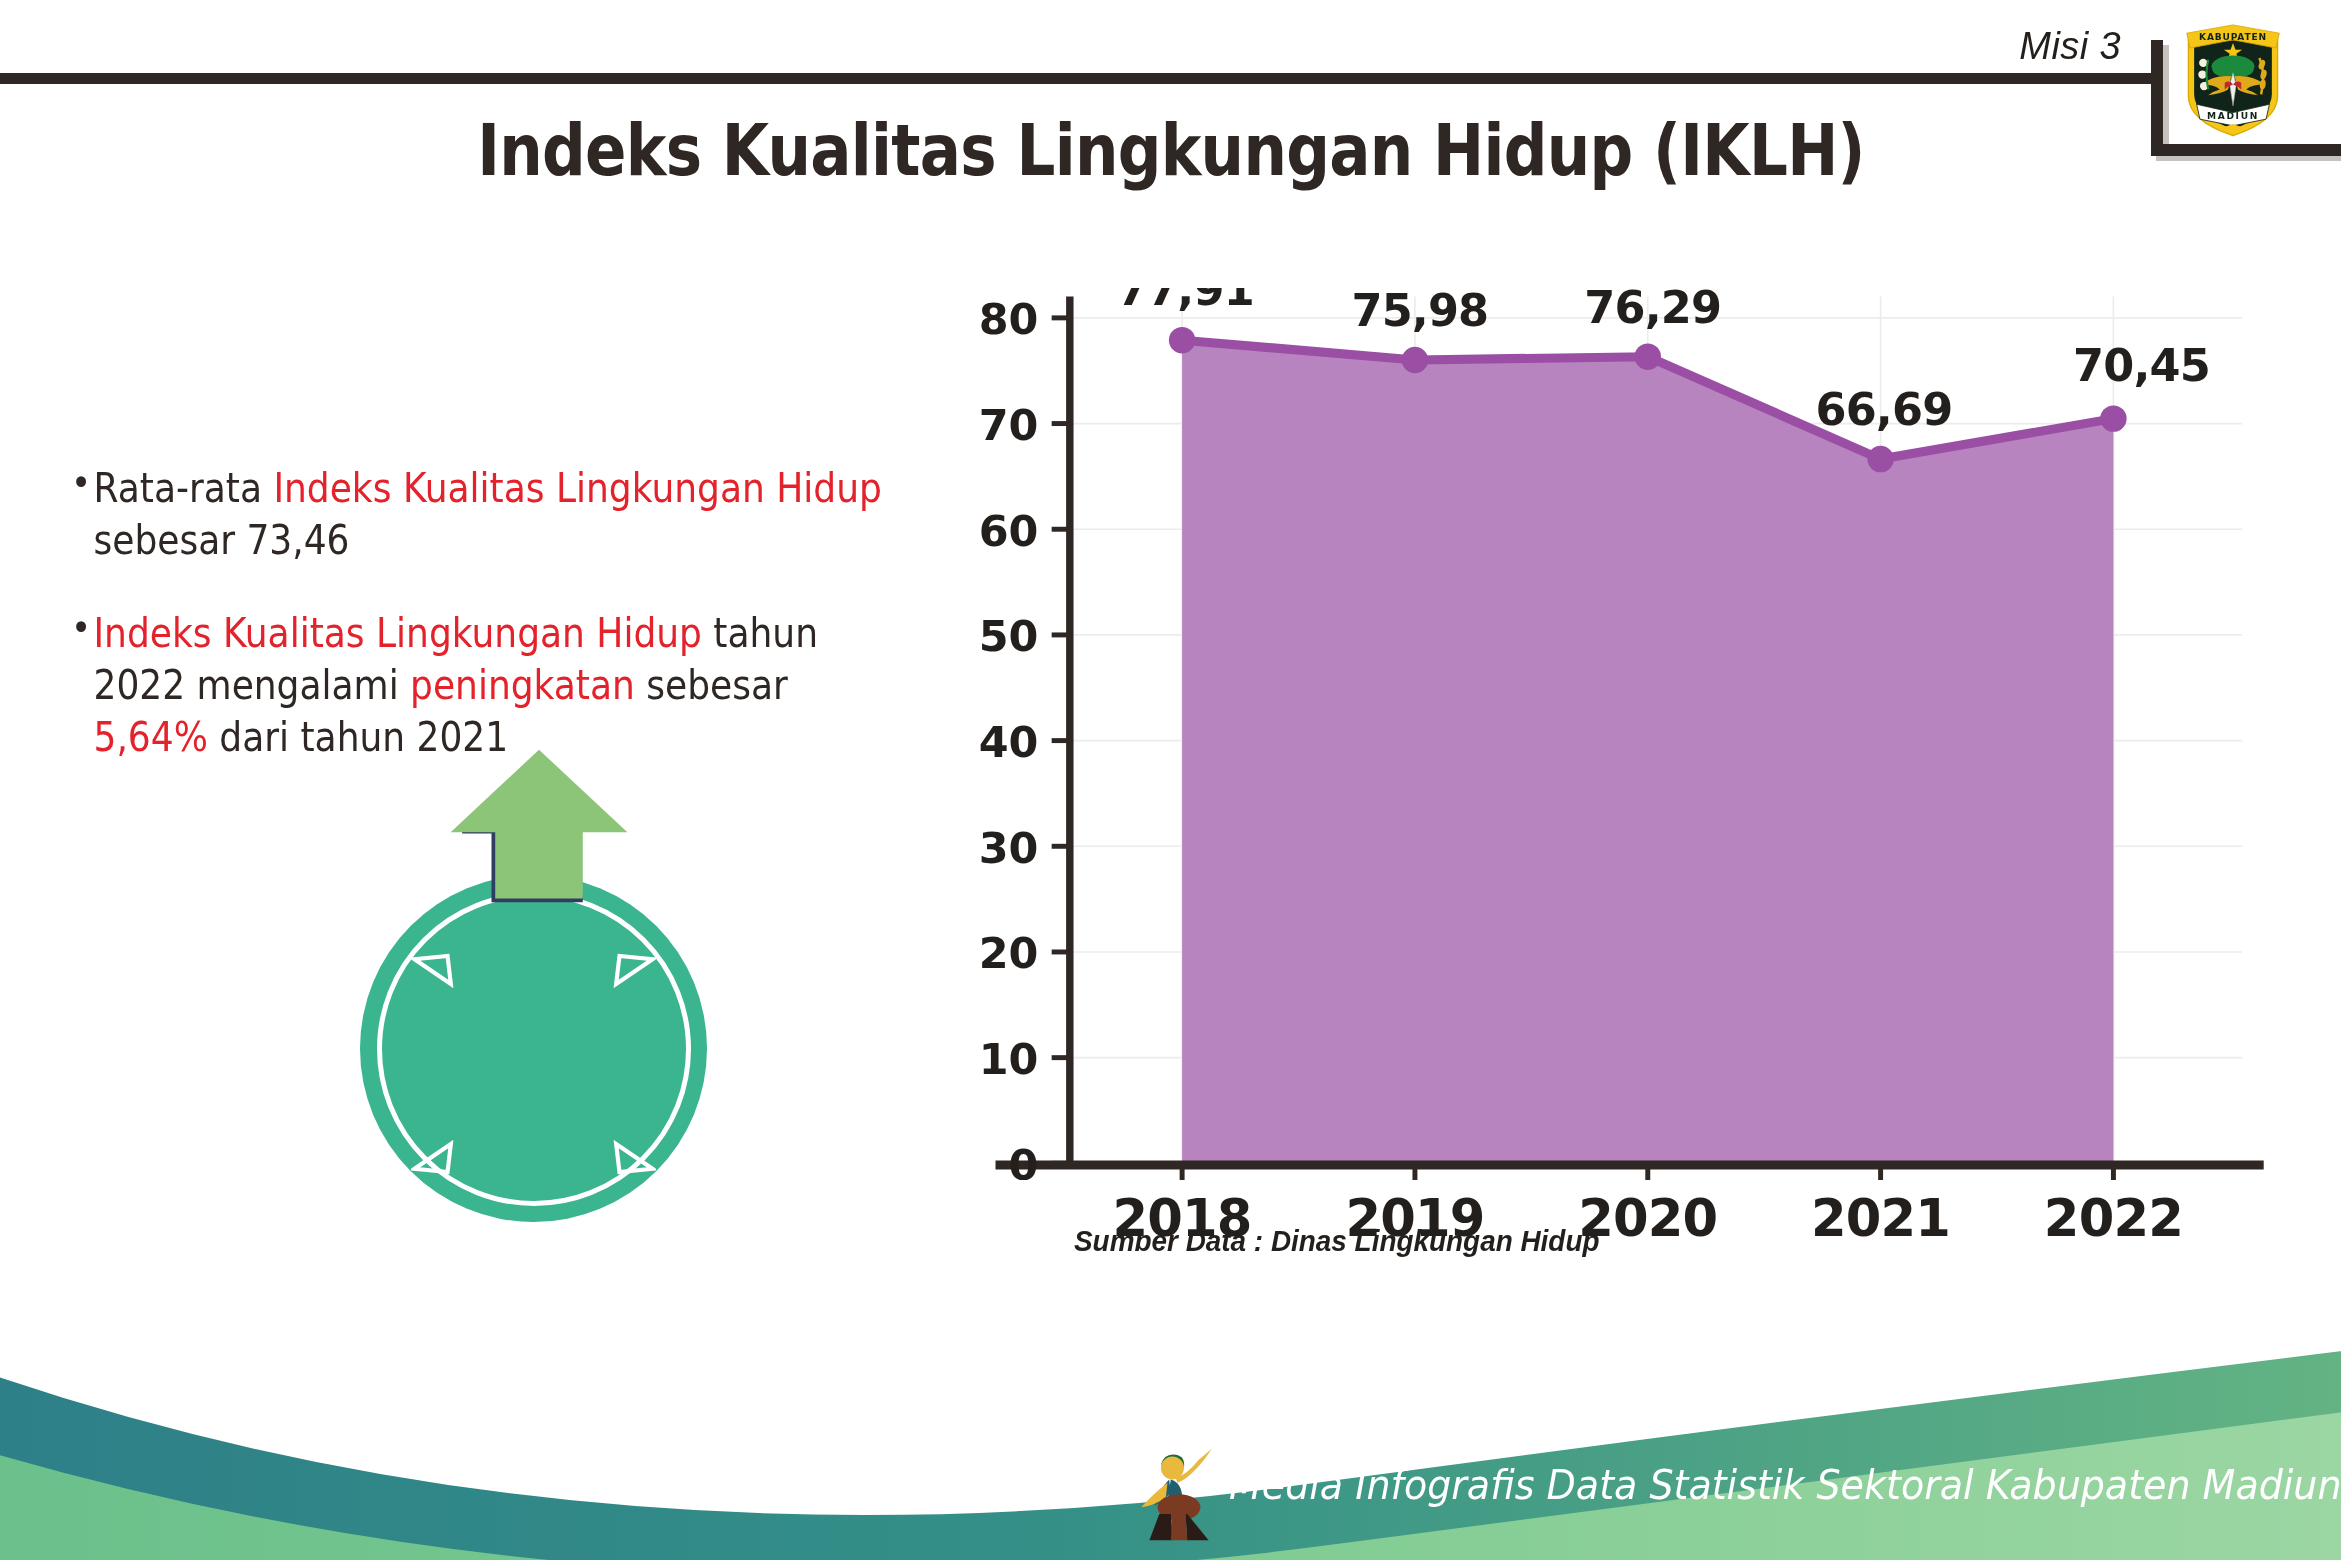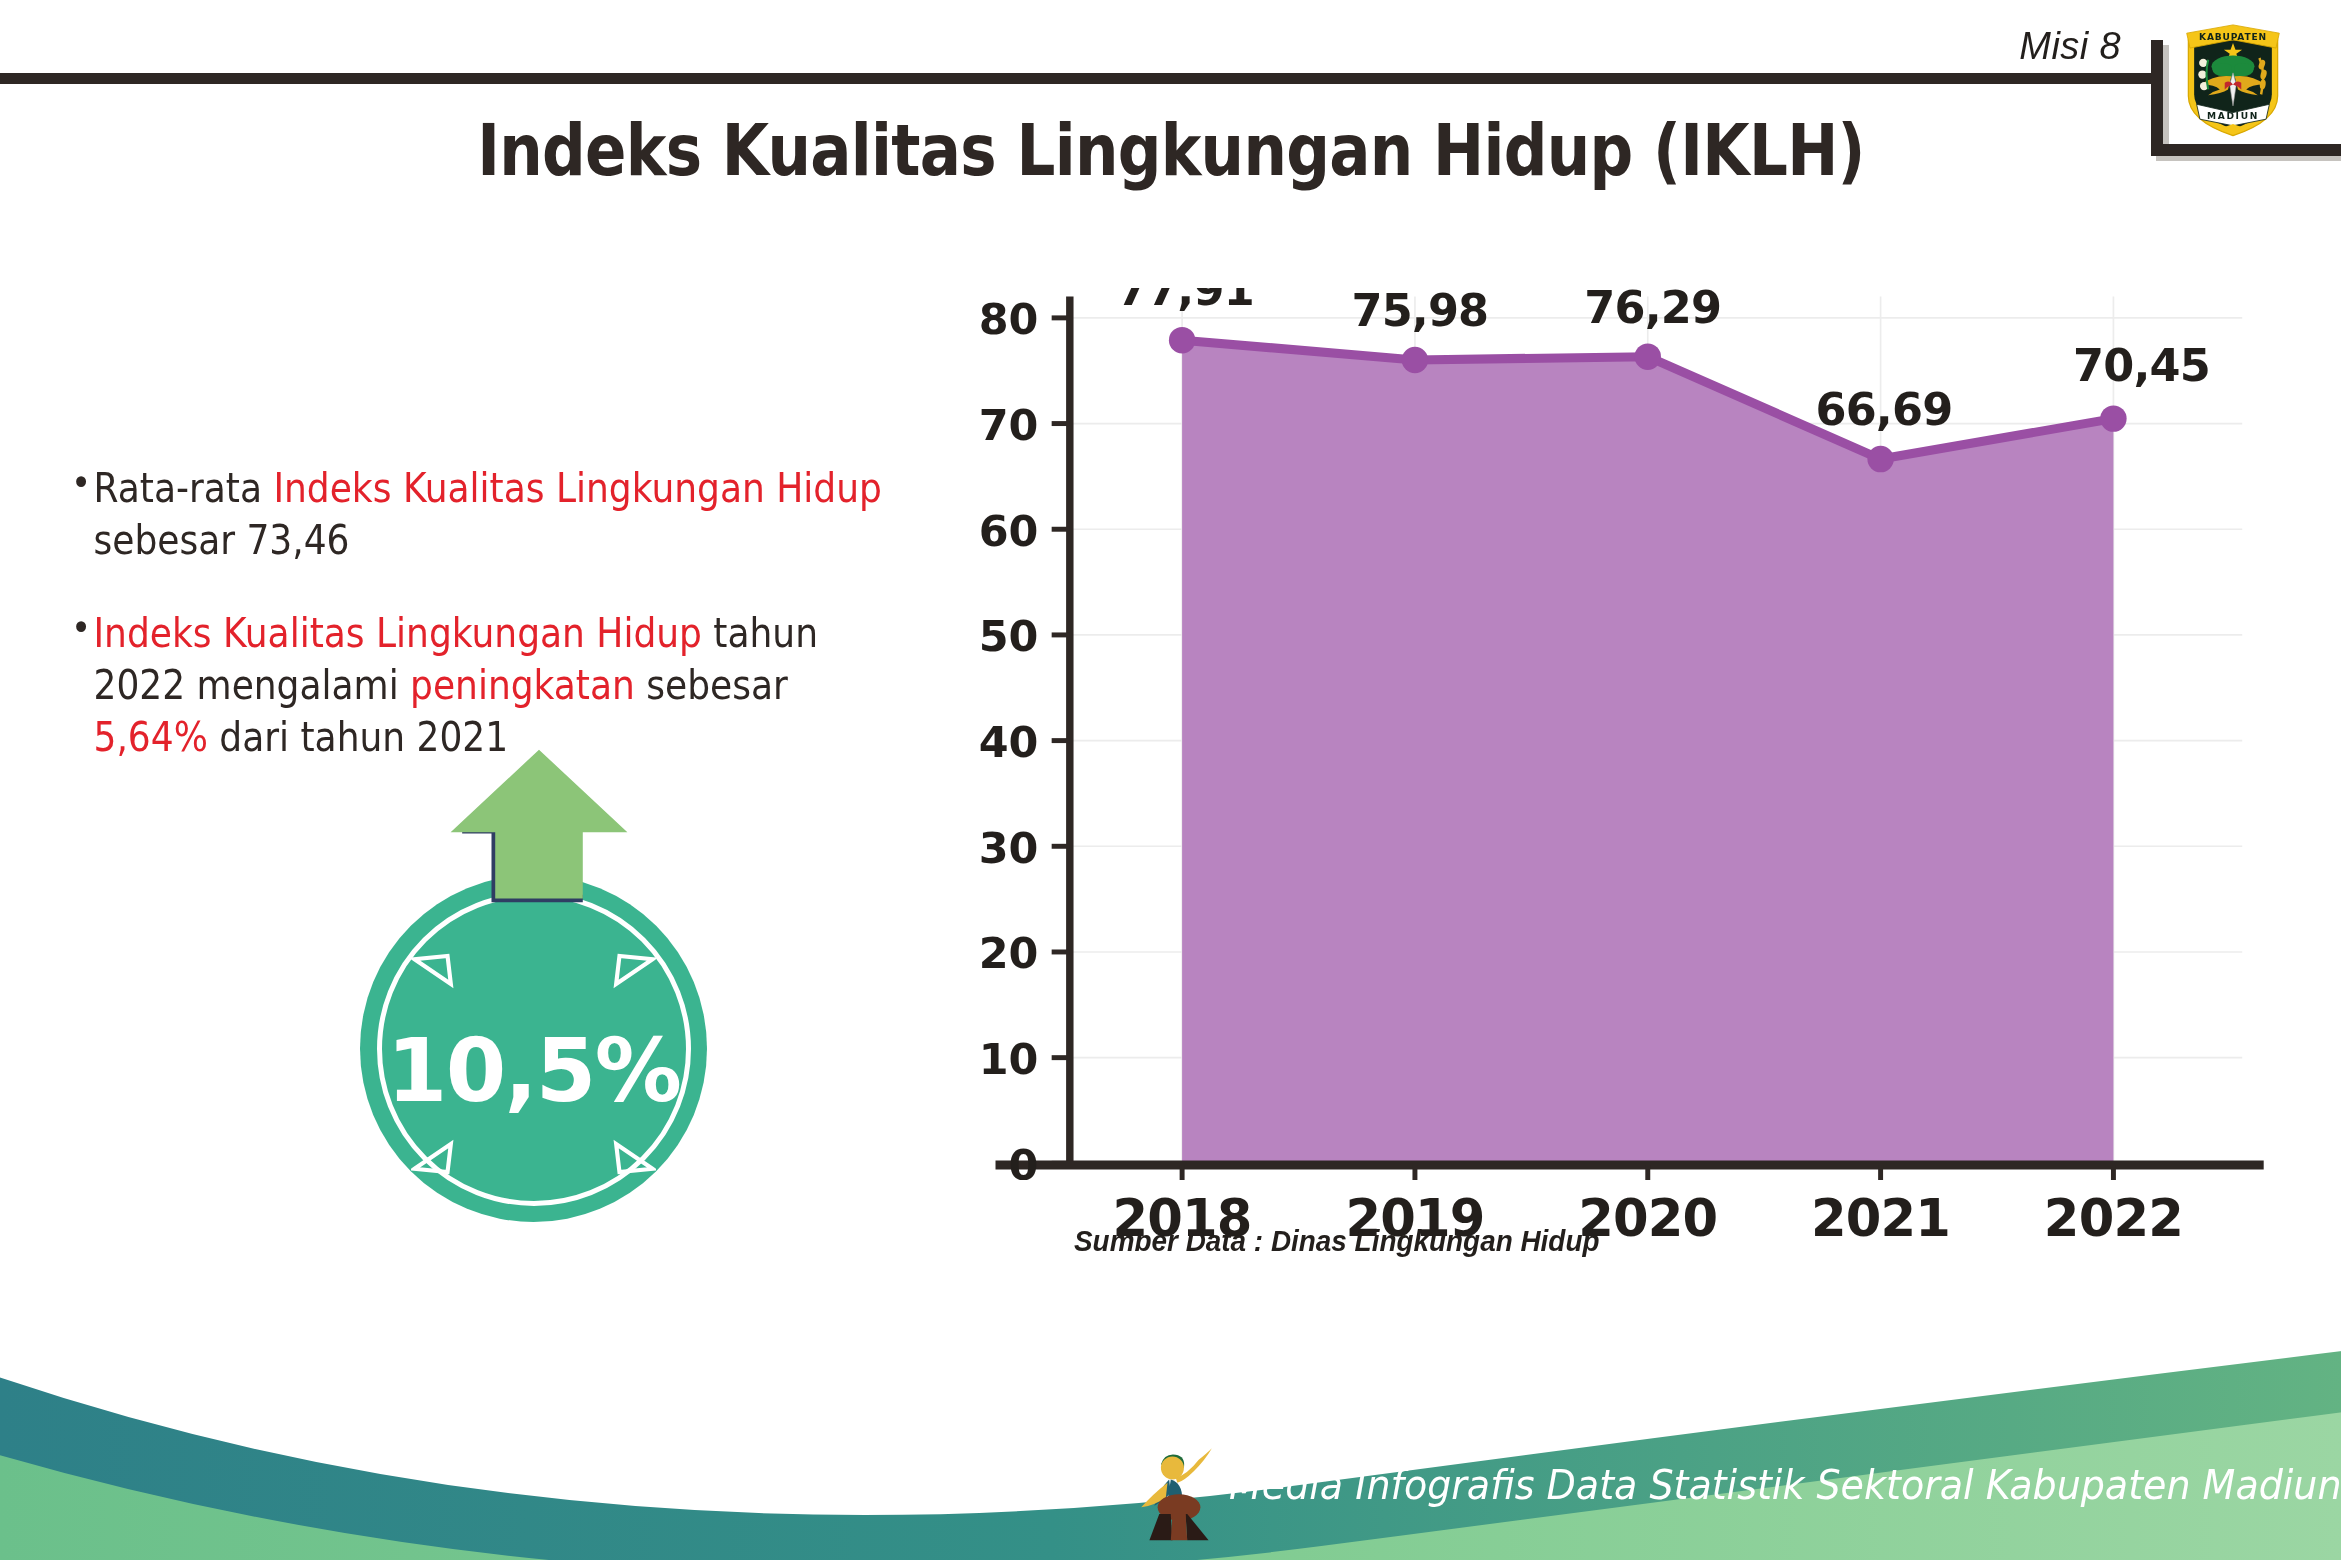--- a/index.html
+++ b/index.html
@@ -101,21 +101,21 @@
     transform:scaleX(.95);transform-origin:0 0;
   }
 </style>
 </head>
 <body>
 
 <div class="slide">
 
   <div class="header-rule"></div>
 
-  <div class="misi">Misi 8</div>
+  <div class="misi">Misi 3</div>
 
   <div class="corner-bracket">
     <div class="vshadow"></div>
     <div class="hshadow"></div>
     <div class="vbar"></div>
     <div class="hbar"></div>
   </div>
 
   <div class="emblem">
     <svg viewBox="0 0 128 150" width="106" height="124">
@@ -175,21 +175,20 @@
       </svg>
       <svg class="tick-mark" style="right:51px;top:76px;" viewBox="0 0 54 46">
         <polygon points="50,10 6,40 10,6" fill="none" stroke="#ffffff" stroke-width="5"></polygon>
       </svg>
       <svg class="tick-mark" style="left:51px;bottom:45px;" viewBox="0 0 54 46">
         <polygon points="4,36 48,6 44,40" fill="none" stroke="#ffffff" stroke-width="5"></polygon>
       </svg>
       <svg class="tick-mark" style="right:51px;bottom:45px;" viewBox="0 0 54 46">
         <polygon points="50,36 6,6 10,40" fill="none" stroke="#ffffff" stroke-width="5"></polygon>
       </svg>
-      <div class="badge-value">10,5%</div>
     </div>
     <svg class="badge-arrow" viewBox="0 0 230 260">
       <polyline points="22,105 62,105 62,188 168,188" fill="none" stroke="#2F3D63" stroke-width="9"></polyline>
       <polygon points="115,8 222,108 168,108 168,188 62,188 62,108 8,108" fill="#8CC578"></polygon>
     </svg>
   </div>
 
   <div class="chart">
     <svg width="1288" height="892" viewBox="0 0 1560 1080">
 

